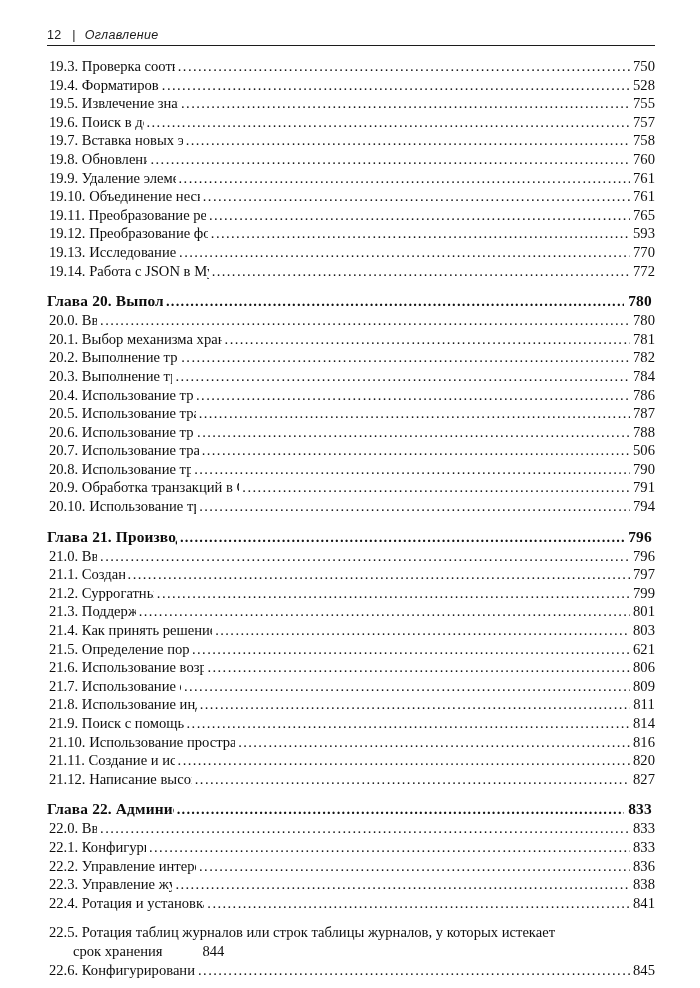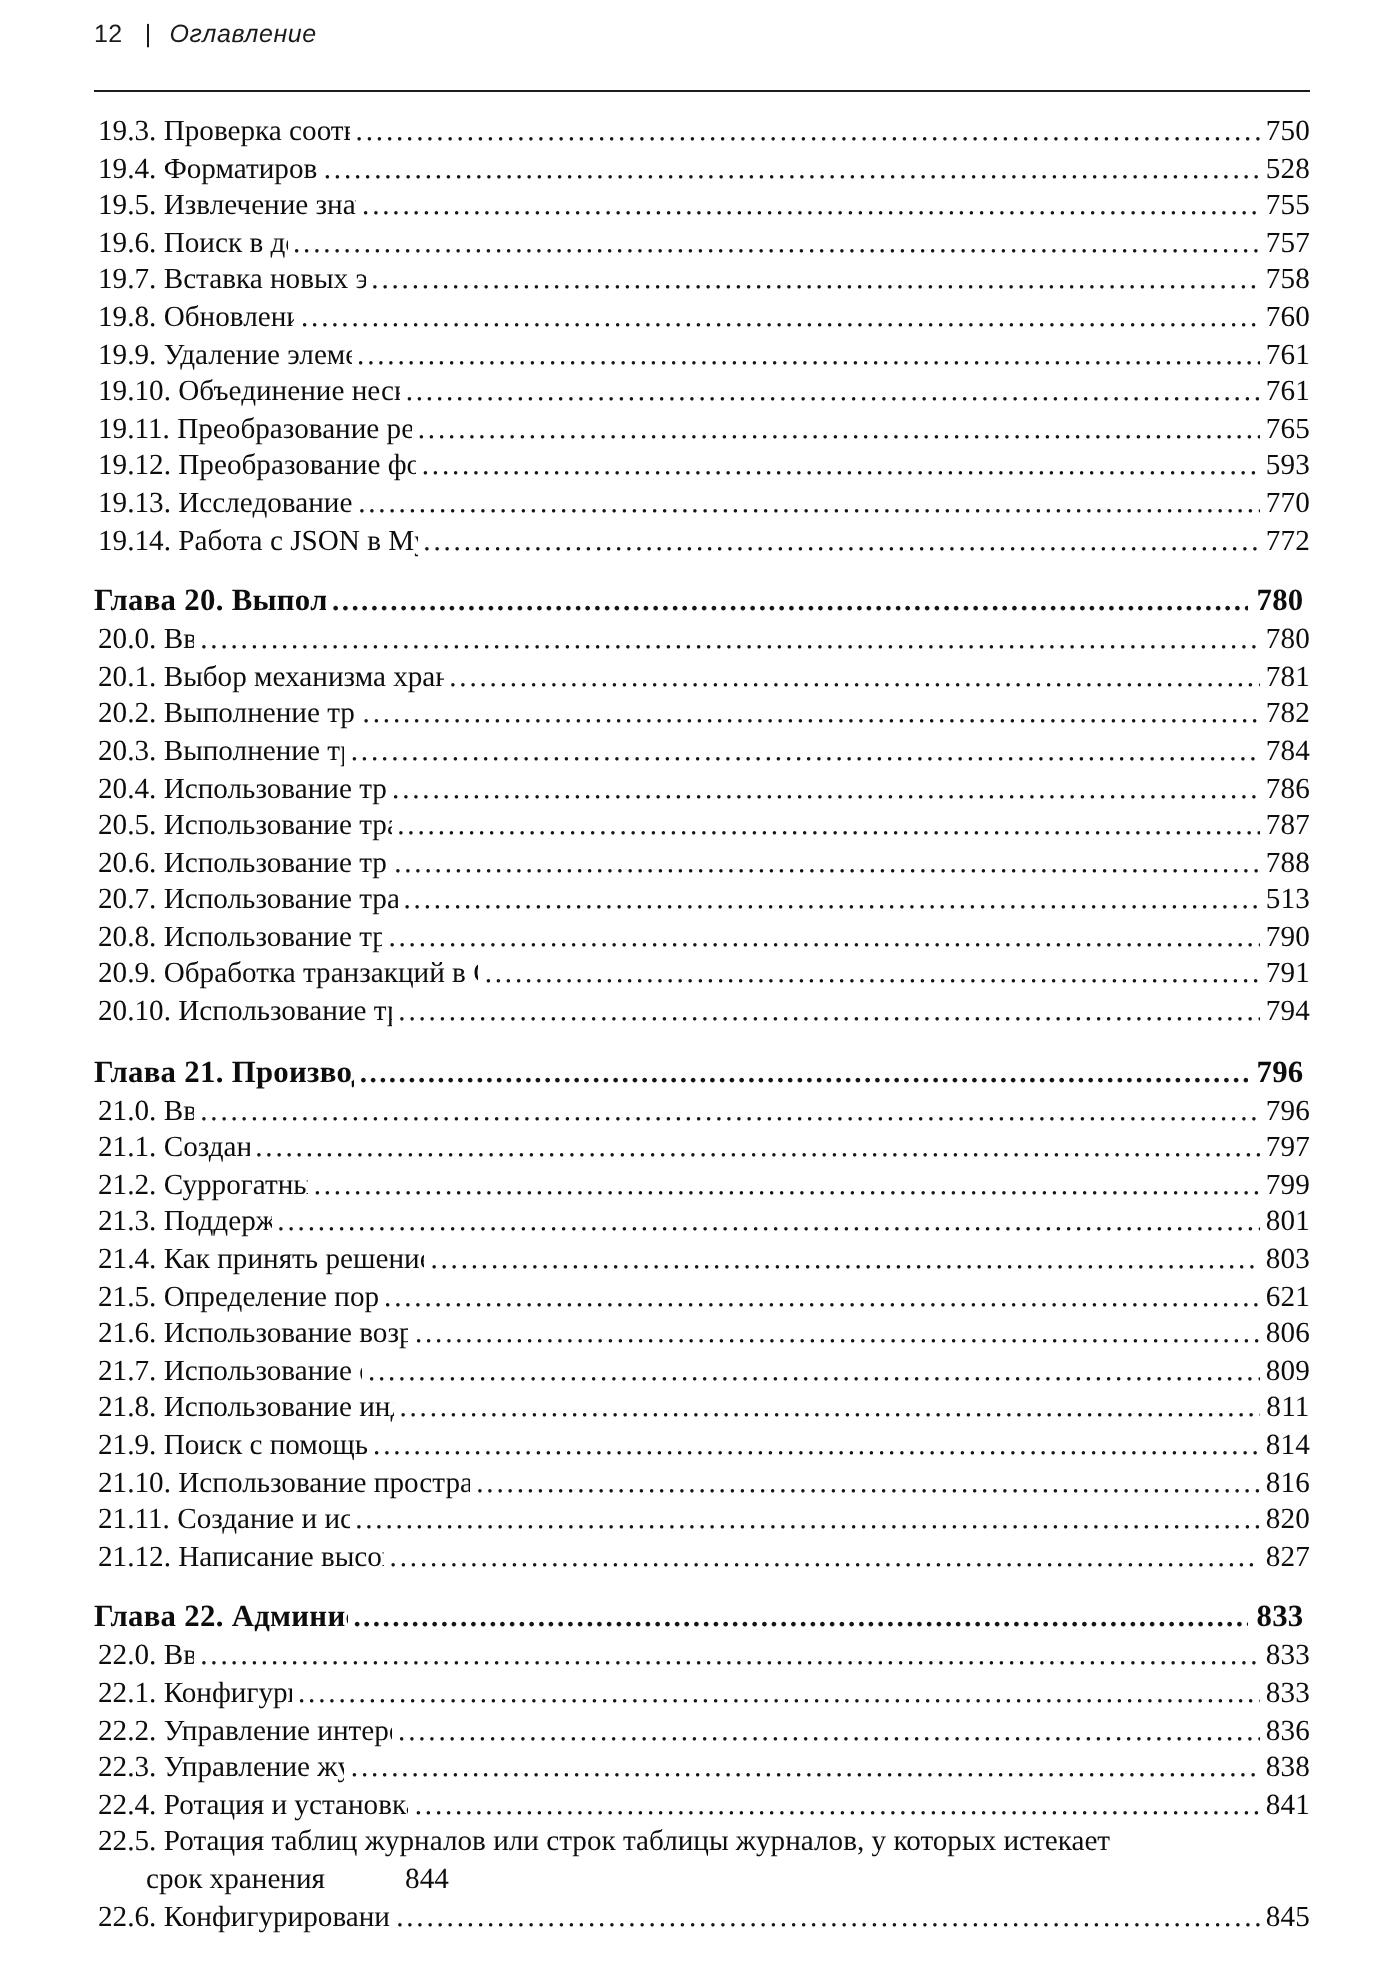--- a/index.html
+++ b/index.html
@@ -23,21 +23,21 @@
     width: 700px;
     height: 988px;
     box-sizing: border-box;
     padding: 0;
   }
 
   
   .running-head {
     position: absolute;
     left: 47px;
-    top: 10px;
+    top: 28px;
     width: 608px;
     display: flex;
     align-items: baseline;
     font-family: "Liberation Sans", "DejaVu Sans", sans-serif;
     font-size: 12.5px;
     color: #1a1a1a;
     letter-spacing: .2px;
   }
   .running-head .folio {
     font-weight: 400;
@@ -128,20 +128,21 @@
   }
 
   
   .entry-wrap {
     padding-left: 2px;
   }
   .entry-wrap .first-line {
     line-height: 18.6px;
     font-size: 14.6px;
     white-space: nowrap;
+    margin-top: 11px;
   }
   .entry-wrap .second-line {
     display: flex;
     align-items: baseline;
     width: 100%;
     line-height: 18.6px;
     font-size: 14.6px;
     white-space: nowrap;
     padding-left: 24px;
     box-sizing: border-box;
@@ -257,21 +258,21 @@
         <span class="page-no">787</span>
       </div>
       <div class="toc-row entry">
         <span class="label">20.6. Использование транзакций в программах на PHP</span>
         <span class="leader"></span>
         <span class="page-no">788</span>
       </div>
       <div class="toc-row entry">
         <span class="label">20.7. Использование транзакций в программах на Python</span>
         <span class="leader"></span>
-        <span class="page-no">513</span>
+        <span class="page-no">506</span>
       </div>
       <div class="toc-row entry">
         <span class="label">20.8. Использование транзакций в программах на Go</span>
         <span class="leader"></span>
         <span class="page-no">790</span>
       </div>
       <div class="toc-row entry">
         <span class="label">20.9. Обработка транзакций в Go с помощью функций, использующих контекст</span>
         <span class="leader"></span>
         <span class="page-no">791</span>

